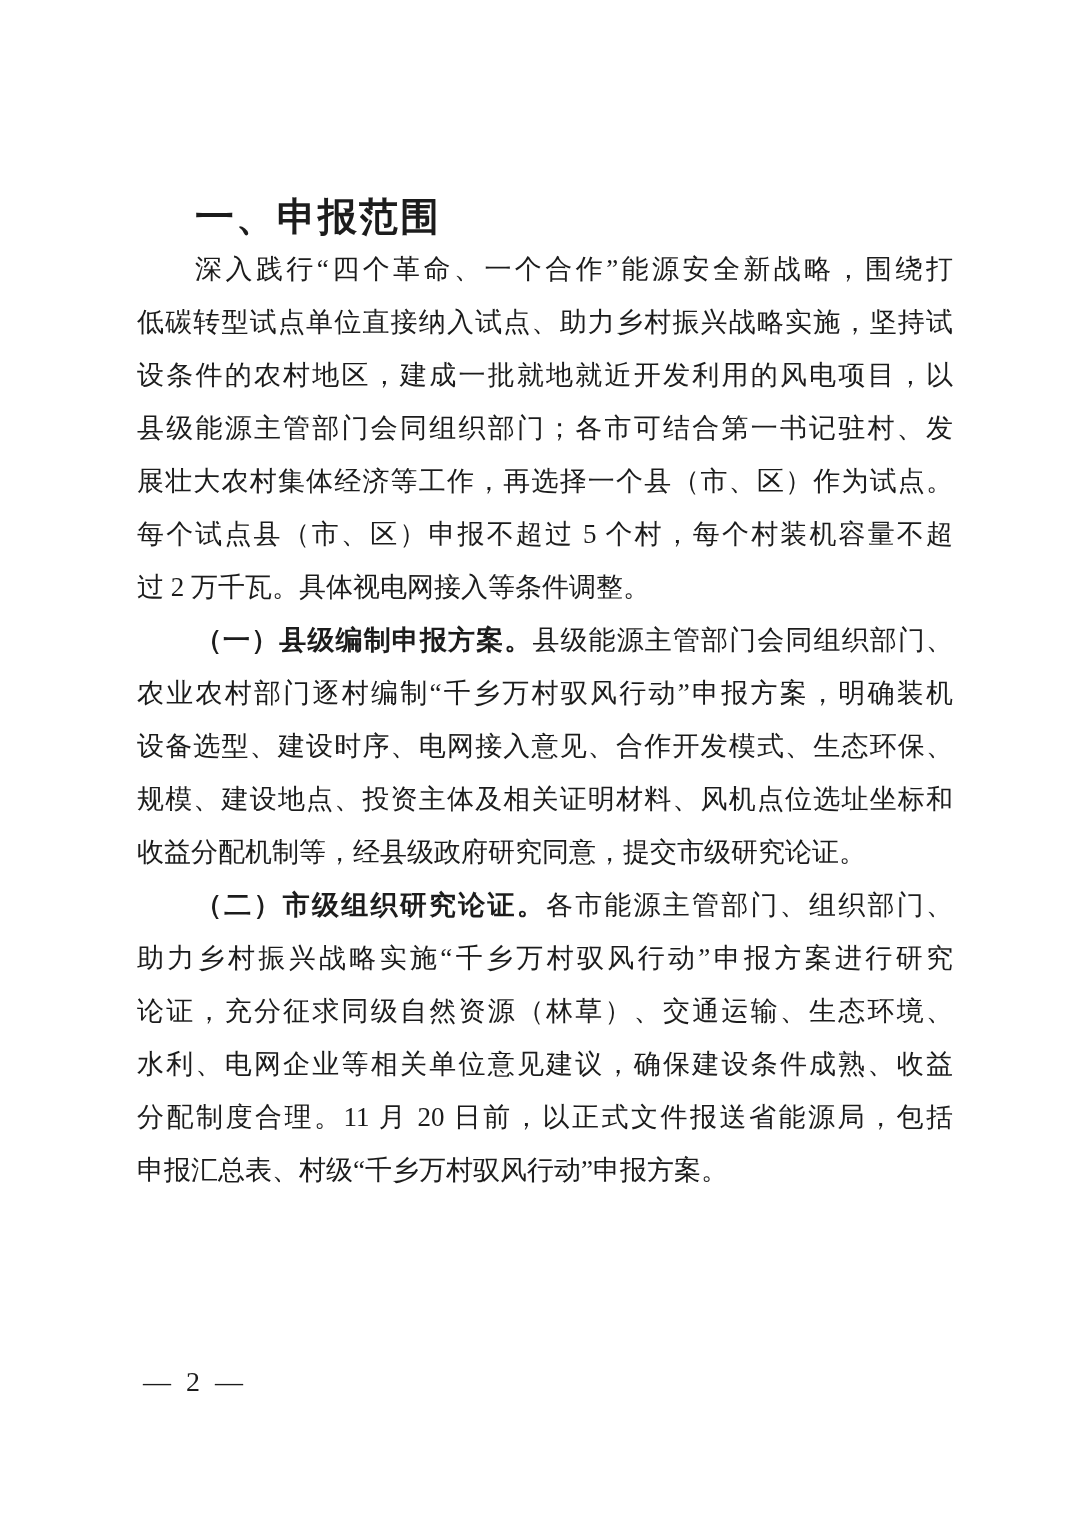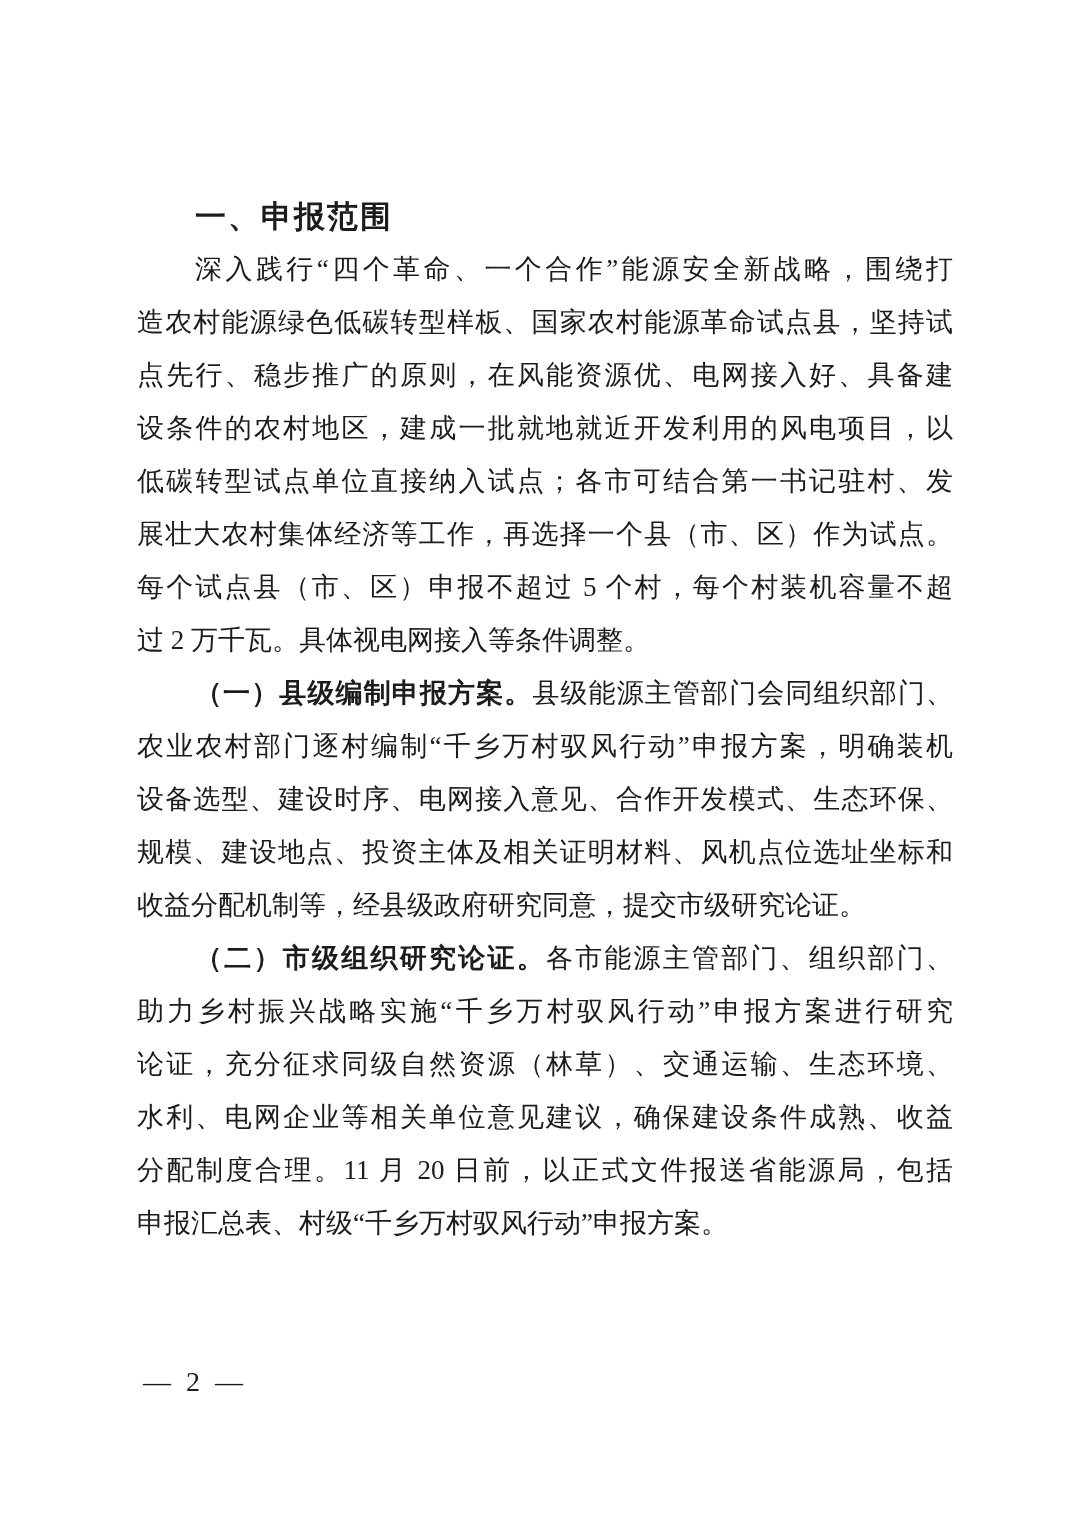--- a/index.html
+++ b/index.html
@@ -34,21 +34,21 @@
     white-space: normal;
     text-align: justify;
     text-align-last: justify;
   }
   
   .ind { text-indent: 58px; }
   
   .heading {
     font-family: "Liberation Sans", "DejaVu Sans", sans-serif;
     font-weight: 700;
-    font-size: 31px;
+    font-size: 39px;
     letter-spacing: 2px;
   }
   .b {
     font-family: Liberation Sans, sans-serif;
     font-weight: 700;
   }
   .footer {
     position: absolute;
     left: 143px;
     top: 1362px;
@@ -60,24 +60,23 @@
 </style>
 </head>
 <body>
 
 <div class="page">
   <div class="textblock">
 
     <div class="line heading ind">一、申报范围</div>
 
     <div class="line j ind">深入践行“四个革命、一个合作”能源安全新战略，围绕打</div>
-    <div class="line j">造农村能源绿色低碳转型样板、国家农村能源革命试点县，坚持试</div>
-    <div class="line j">点先行、稳步推广的原则，在风能资源优、电网接入好、具备建</div>
+    <div class="line j">低碳转型试点单位直接纳入试点、助力乡村振兴战略实施，坚持试</div>
     <div class="line j">设条件的农村地区，建成一批就地就近开发利用的风电项目，以</div>
-    <div class="line j">低碳转型试点单位直接纳入试点；各市可结合第一书记驻村、发</div>
+    <div class="line j">县级能源主管部门会同组织部门；各市可结合第一书记驻村、发</div>
     <div class="line j">展壮大农村集体经济等工作，再选择一个县（市、区）作为试点。</div>
     <div class="line j">每个试点县（市、区）申报不超过 5 个村，每个村装机容量不超</div>
     <div class="line">过 2 万千瓦。具体视电网接入等条件调整。</div>
 
 
     <div class="line j ind"><span class="b">（一）县级编制申报方案。</span><span>县级能源主管部门会同组织部门、</span></div>
     <div class="line j">农业农村部门逐村编制“千乡万村驭风行动”申报方案，明确装机</div>
     <div class="line j">设备选型、建设时序、电网接入意见、合作开发模式、生态环保、</div>
     <div class="line j">规模、建设地点、投资主体及相关证明材料、风机点位选址坐标和</div>
     <div class="line">收益分配机制等，经县级政府研究同意，提交市级研究论证。</div>

